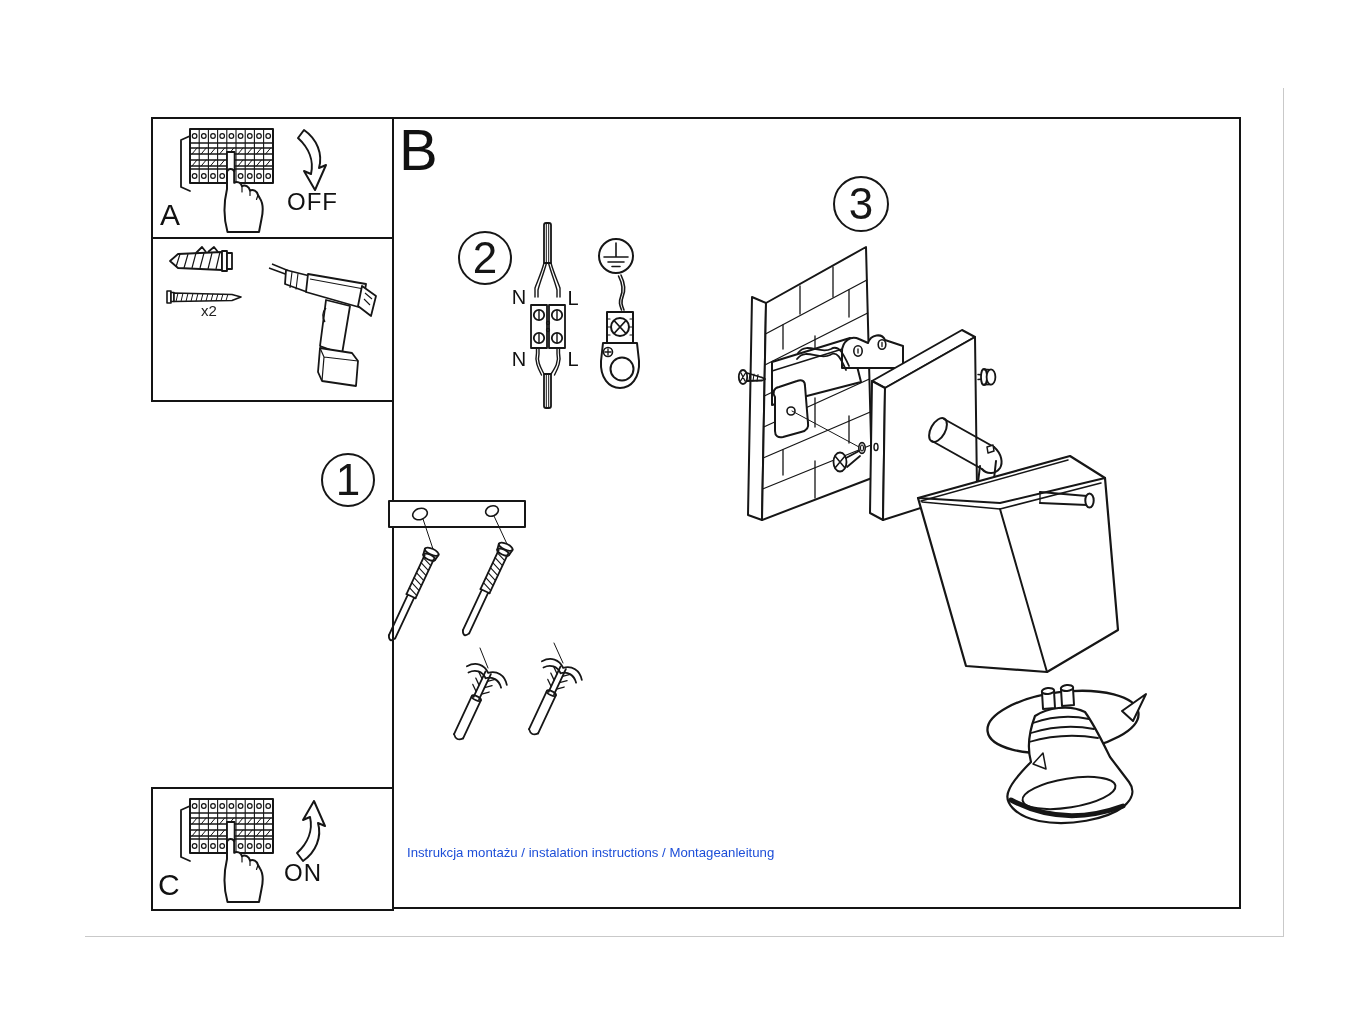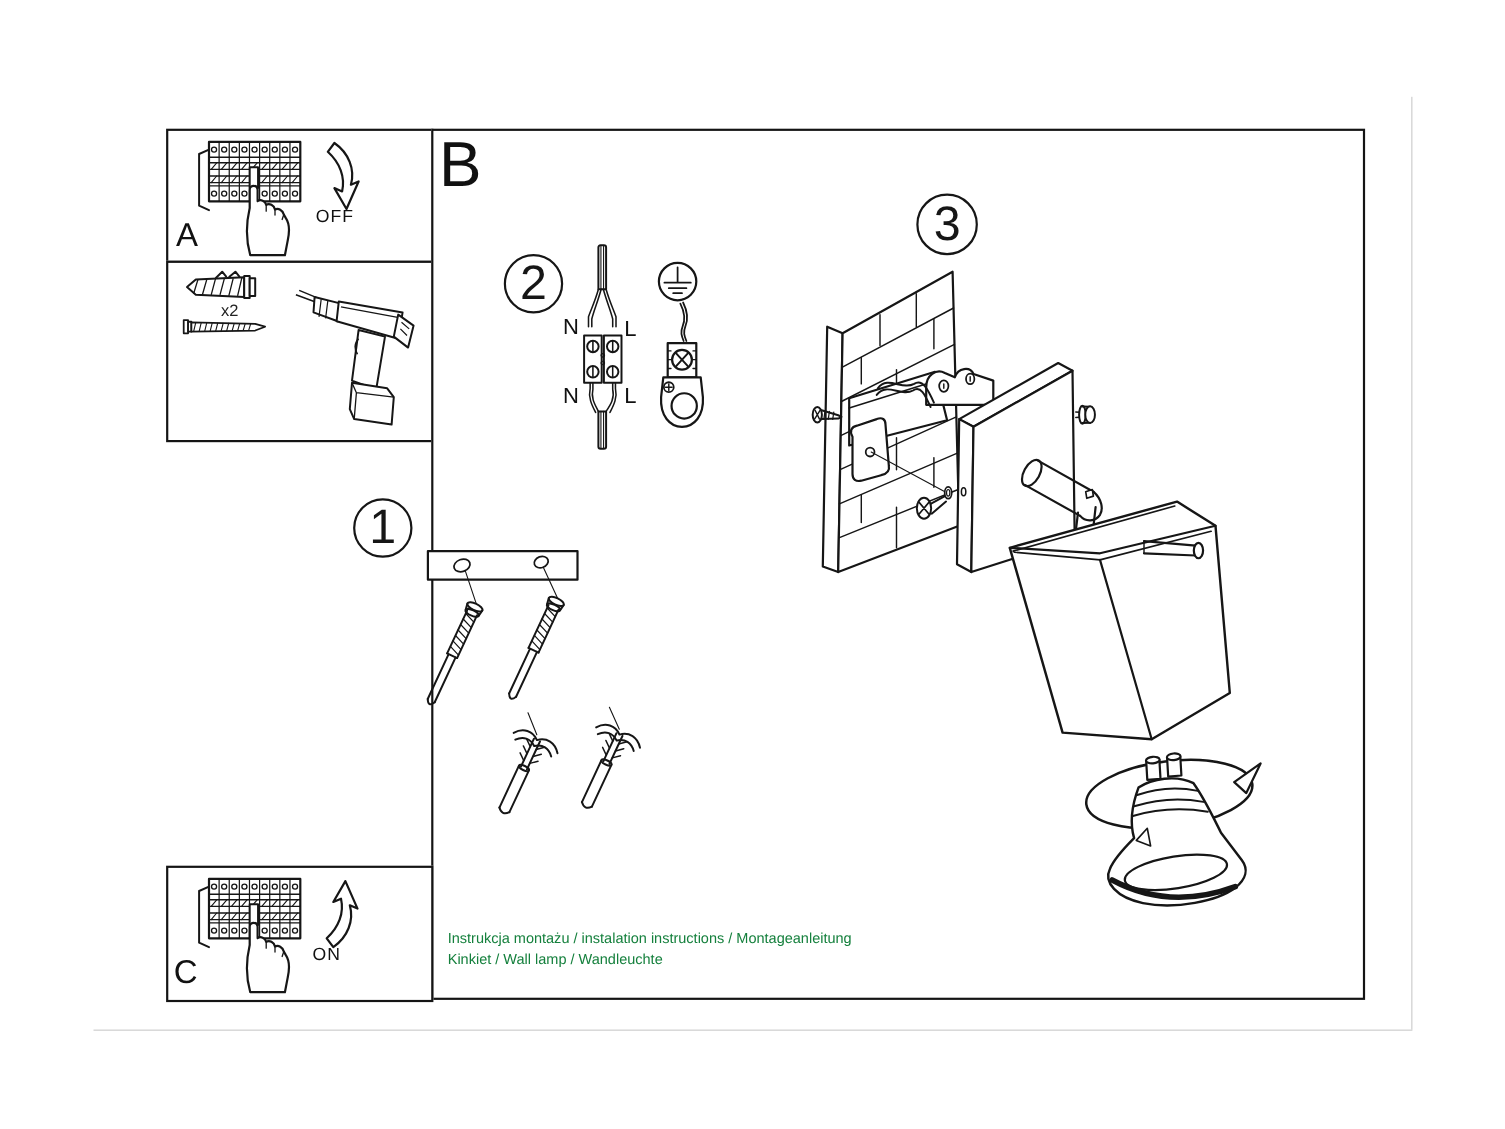--- a/index.html
+++ b/index.html
@@ -2,25 +2,25 @@
 <html><head>
 <meta charset="utf-8">
 <style>
   html,body{margin:0;padding:0;background:#fff;}
   .sheet{position:relative;width:1368px;height:1026px;background:#fff;overflow:hidden;
          font-family:"Liberation Sans",sans-serif;color:#111;}
   .box{position:absolute;border:2px solid #141414;background:#fff;box-sizing:border-box;}
   .letter{position:absolute;font-family:"Liberation Sans",sans-serif;color:#111;line-height:1;}
   .panel-letter{font-size:30px;}
   .main-letter{font-size:58px;}
-  .state-label{font-size:16px;letter-spacing:1px;}
-  .qty-label{font-size:15px;color:#222;}
+  .state-label{font-size:24px;letter-spacing:1px;}
+  .qty-label{font-size:15px;color:#222;margin-top:28px;}
   .step-circle{position:absolute;border:2.4px solid #161616;border-radius:50%;background:#fff;
                display:flex;align-items:center;justify-content:center;font-size:44px;color:#161616;}
-  .footer{position:absolute;left:407px;top:843px;font-size:13.2px;line-height:19px;color:#15803d;}
+  .footer{position:absolute;left:407px;top:843px;font-size:13.2px;line-height:19px;color:#1d4ed8;}
   .edge{position:absolute;background:#c9c9c9;}
   svg{position:absolute;overflow:visible;}
 </style>
 </head>
 <body>
 
 <div class="sheet">
 
   <div class="edge" style="left:1283px;top:88px;width:1px;height:848px;"></div>
   <div class="edge" style="left:85px;top:936px;width:1199px;height:1px;"></div>
@@ -272,21 +272,20 @@
       <ellipse cx="82" cy="8" rx="6.2" ry="3" transform="rotate(-5 82 8)" fill="#fff" stroke-width="2"></ellipse>
       <path stroke-width="1.8" d="M48,43 Q76,33 104,39 M46,53 Q78,43 109,49 M44,62 Q78,52 113,58"></path>
       <path stroke-width="1.5" d="M48,84 L58,73 L61,89 Z"></path>
       <ellipse cx="84" cy="113" rx="47" ry="14.5" transform="rotate(-9 84 113)" stroke-width="2"></ellipse>
       <path stroke-width="5" d="M26,120 Q78,148 138,126"></path>
     </g>
   </svg>
 
   <div class="footer">
     <div>Instrukcja montażu / instalation instructions / Montageanleitung</div>
-    <div>Kinkiet / Wall lamp / Wandleuchte</div>
   </div>
 
   <div class="box" style="left:151px;top:787px;width:243px;height:124px;"></div>
   <svg style="left:176px;top:796px" width="132" height="108" viewBox="0 0 132 108">
     <g fill="none" stroke="#161616" stroke-linecap="round" stroke-linejoin="round">
       <path d="M14,10 L5,14 L5,61 L14,65" fill="#fff" stroke-width="1.8"></path>
       <rect x="14" y="3" width="83" height="54" fill="#fff" stroke-width="2"></rect>
       <path stroke-width="1.1" d="M23.2,3V57M32.4,3V57M41.6,3V57M50.8,3V57M60,3V57M69.2,3V57M78.4,3V57M87.6,3V57"></path>
       <path stroke-width="1.3" d="M14,17H97M14,22H97M14,28H97M14,34H97M14,40H97M14,43H97"></path>
       <path stroke-width="1" d="M16,28L21,22M25.2,28L30.2,22M34.4,28L39.4,22M43.6,28L48.6,22M52.8,28L57.8,22M62,28L67,22M71.2,28L76.2,22M80.4,28L85.4,22M89.6,28L94.6,22"></path>

